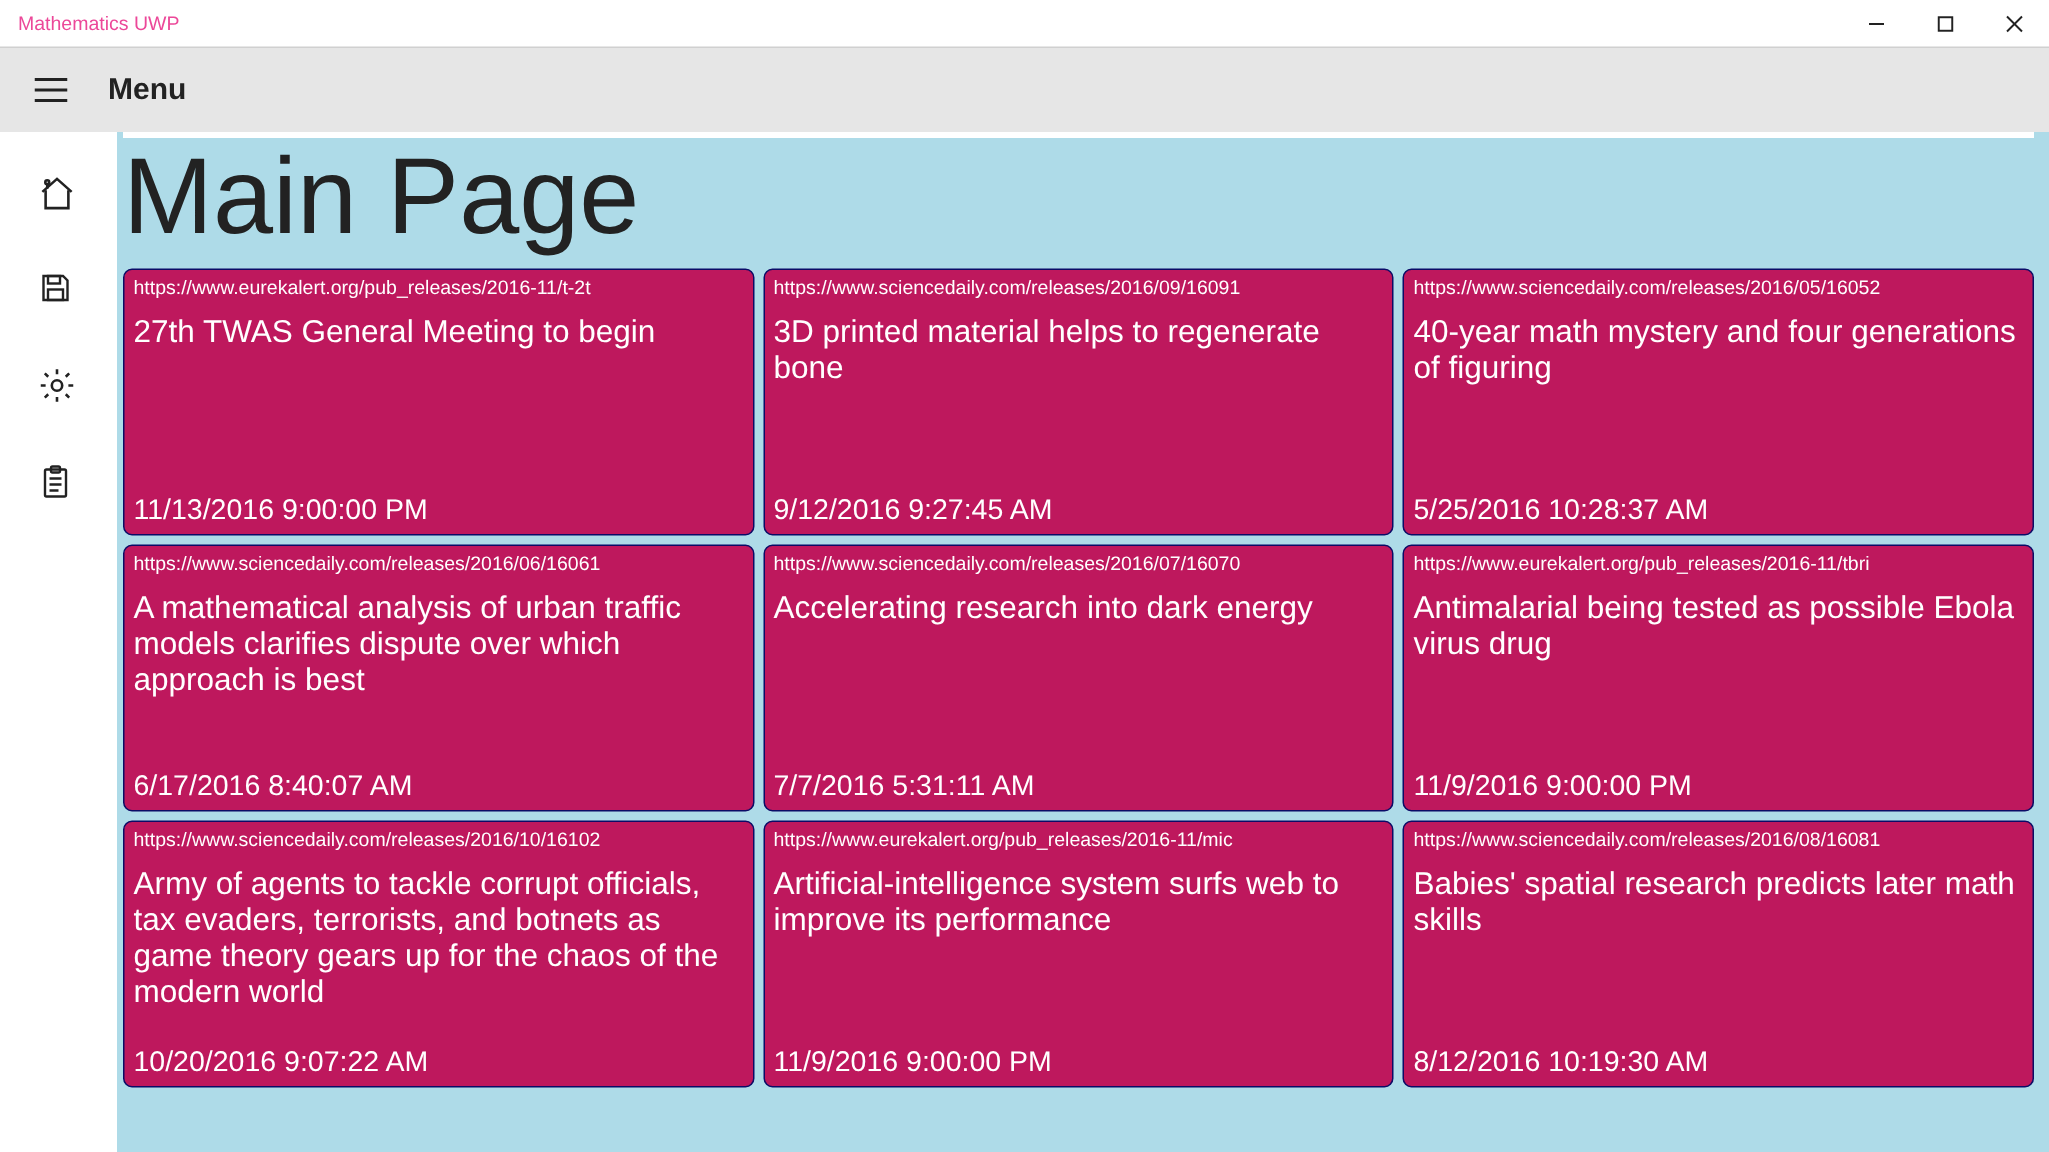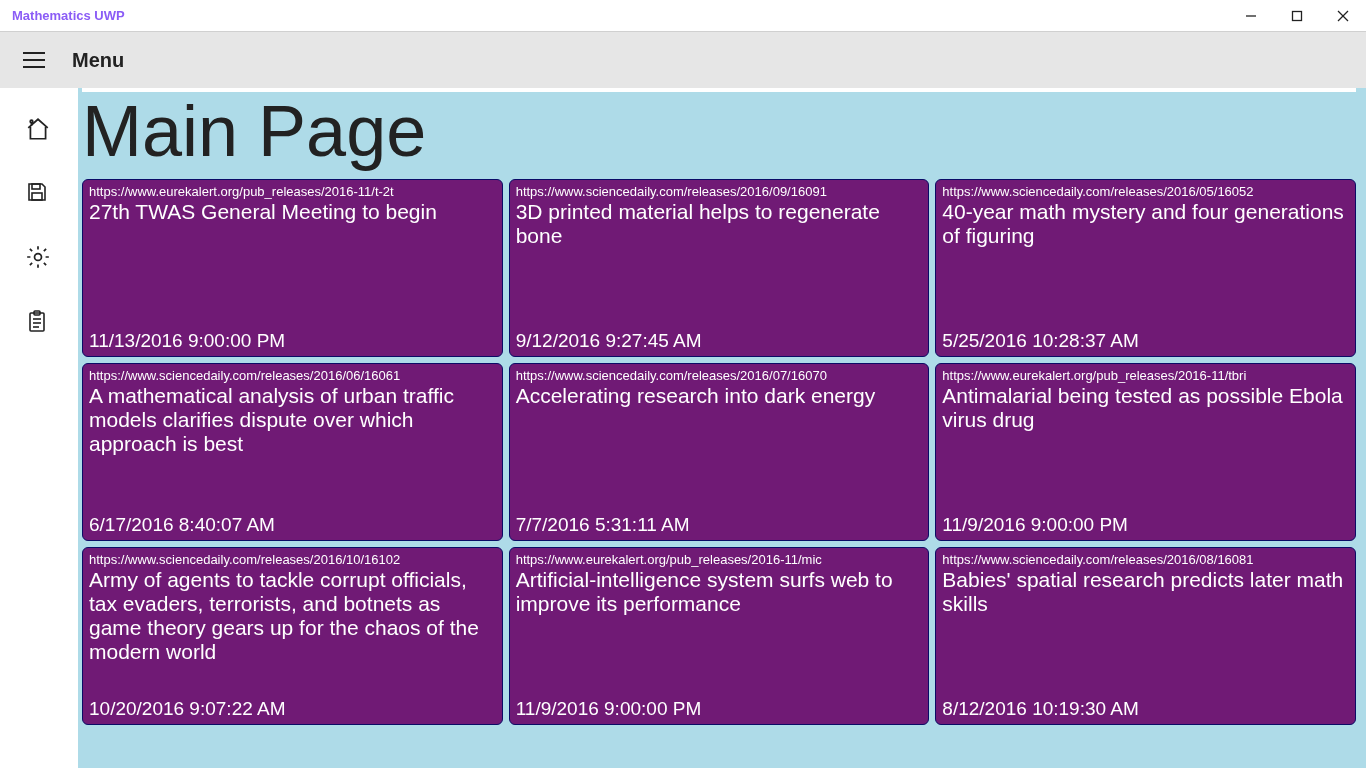--- a/index.html
+++ b/index.html
@@ -17,22 +17,22 @@
     height: 32px;
     background: #fff;
     border-bottom: 1px solid #d0d0d0;
     display: flex;
     align-items: center;
     padding-left: 12px;
     position: relative;
   }
   .titlebar .title {
     font-size: 13px;
-    color: #8b5cf6;
-    font-weight: 700;
+    color: #ec4899;
+    font-weight: 400;
   }
   .win-controls {
     position: absolute;
     right: 0; top: 0;
     height: 32px;
     display: flex;
   }
   .win-btn {
     width: 46px; height: 32px;
     display: flex; align-items: center; justify-content: center;
@@ -104,39 +104,40 @@
     line-height: 1.1;
   }
 
   .grid {
     display: grid;
     grid-template-columns: repeat(3, 1fr);
     gap: 6px;
   }
 
   .card {
-    background: #701a75;
+    background: #be185d;
     color: #fff;
     border-radius: 6px;
     border: 1px solid #0b0b66;
     height: 178px;
     padding: 4px 6px 6px 6px;
     position: relative;
     display: flex;
     flex-direction: column;
     overflow: hidden;
   }
   .card .url {
     font-size: 13px;
     white-space: nowrap;
     overflow: hidden;
     line-height: 1.2;
     font-weight: 400;
   }
   .card .headline {
+    margin-top: 10px;
     font-size: 21px;
     line-height: 1.15;
     font-weight: 400;
   }
   .card .date {
     position: absolute;
     left: 6px;
     bottom: 4px;
     font-size: 19px;
     font-weight: 400;

